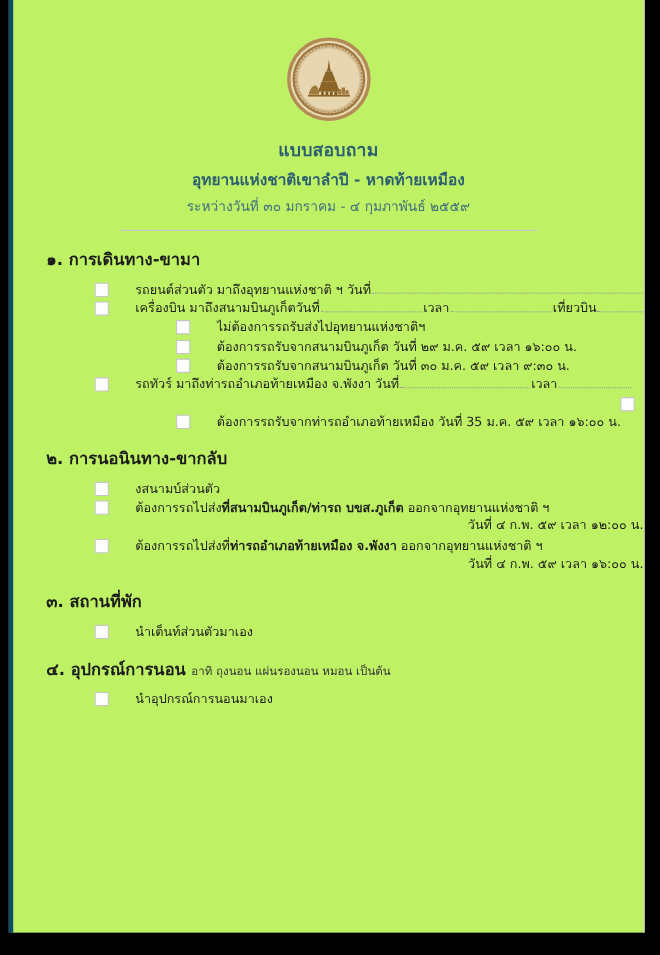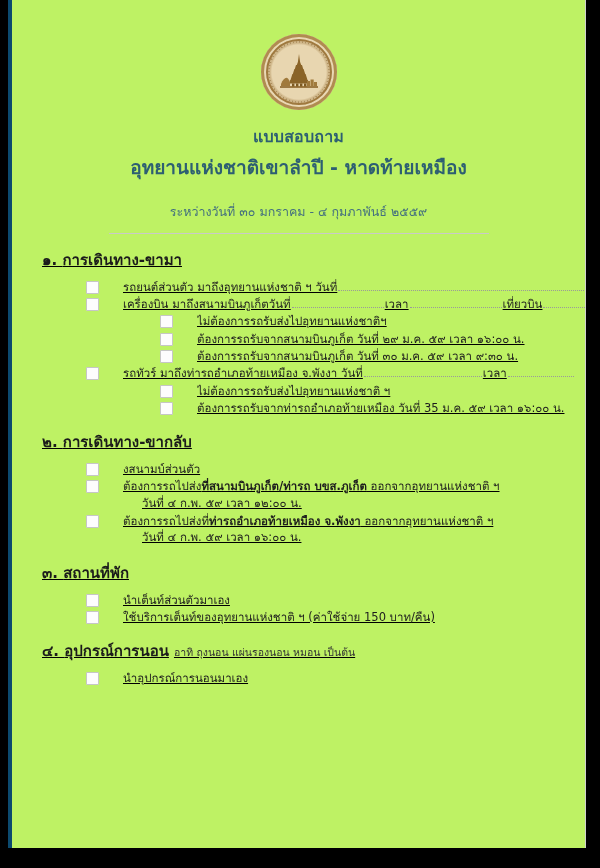--- a/index.html
+++ b/index.html
@@ -68,40 +68,39 @@
 
   .title-main {
     margin-top: 14px;
     font-size: 16px;
     font-weight: bold;
     color: #2d5f72;
     letter-spacing: .2px;
   }
   .title-sub {
     margin-top: 3px;
-    font-size: 19px;
+    font-size: 14px;
     font-weight: bold;
     color: #2d5f72;
   }
   .title-dates {
-    margin-top: 20px;
+    margin-top: 4px;
     font-size: 12.5px;
     color: #44707f;
   }
   .header-rule {
     width: 380px;
     height: 0;
     margin: 11px auto 0 auto;
     border-top: 1px solid #c9c9c9;
   }
 
   
   .section {
     margin-top: 17px;
-    text-decoration: underline;
   }
   .section-head {
     padding-left: 30px;
     font-size: 15px;
     font-weight: bold;
     color: #1b1b1b;
     line-height: 1.25;
   }
   .section-head .note {
     font-size: 10.5px;
@@ -140,20 +139,21 @@
     min-width: 0;
     white-space: nowrap;
     overflow: hidden;
   }
   .sub-line {
     padding-left: 19px;
     font-size: 11.5px;
     color: #1d1d1d;
     line-height: 1.42;
     margin-bottom: 1px;
+    text-align: right;
   }
   .opt-block { flex: 1 1 auto; min-width: 0; }
 
   .dots {
     display: inline-block;
     border-bottom: 1px dotted #9a9a9a;
     height: 9px;
     vertical-align: baseline;
     margin: 0 1px;
   }
@@ -257,34 +257,31 @@
             </div>
           </div>
           <div class="opt">
             <span class="cb"></span>
             <div class="opt-block">
               <div class="opt-text"><span>รถทัวร์ มาถึงท่ารถอำเภอท้ายเหมือง  จ.พังงา วันที่</span><span class="dots d-lg"></span><span>เวลา</span><span class="dots d-sm"></span></div>
             </div>
           </div>
           <div class="opt indent">
             <span class="cb"></span>
-            <div class="opt-block">
-              <div class="opt-text"><span>ไม่ต้องการรถรับส่งไปอุทยานแห่งชาติ ฯ</span></div>
-            </div>
           </div>
           <div class="opt indent">
             <span class="cb"></span>
             <div class="opt-block">
               <div class="opt-text"><span>ต้องการรถรับจากท่ารถอำเภอท้ายเหมือง วันที่  35  ม.ค.  ๕๙  เวลา  ๑๖:๐๐  น.</span></div>
             </div>
           </div>
         </div>
       </div>
       <div class="section">
-        <div class="section-head"><span>๒. </span><span>การเดินทาง-ขากลับ</span></div>
+        <div class="section-head"><span>๒. </span><span>การนอนินทาง-ขากลับ</span></div>
         <div class="options">
           <div class="opt">
             <span class="cb"></span>
             <div class="opt-block">
               <div class="opt-text"><span>งสนามบ์ส่วนตัว</span></div>
             </div>
           </div>
           <div class="opt">
             <span class="cb"></span>
             <div class="opt-block">
@@ -303,26 +300,20 @@
       </div>
       <div class="section">
         <div class="section-head"><span>๓. </span><span>สถานที่พัก</span></div>
         <div class="options">
           <div class="opt">
             <span class="cb"></span>
             <div class="opt-block">
               <div class="opt-text"><span>นำเต็นท์ส่วนตัวมาเอง</span></div>
             </div>
           </div>
-          <div class="opt">
-            <span class="cb"></span>
-            <div class="opt-block">
-              <div class="opt-text"><span>ใช้บริการเต็นท์ของอุทยานแห่งชาติ ฯ (ค่าใช้จ่าย 150 บาท/คืน)</span></div>
-            </div>
-          </div>
         </div>
       </div>
       <div class="section">
         <div class="section-head"><span>๔. </span><span>อุปกรณ์การนอน</span><span class="note">อาทิ ถุงนอน แผ่นรองนอน หมอน เป็นต้น</span></div>
         <div class="options">
           <div class="opt">
             <span class="cb"></span>
             <div class="opt-block">
               <div class="opt-text"><span>นำอุปกรณ์การนอนมาเอง</span></div>
             </div>

